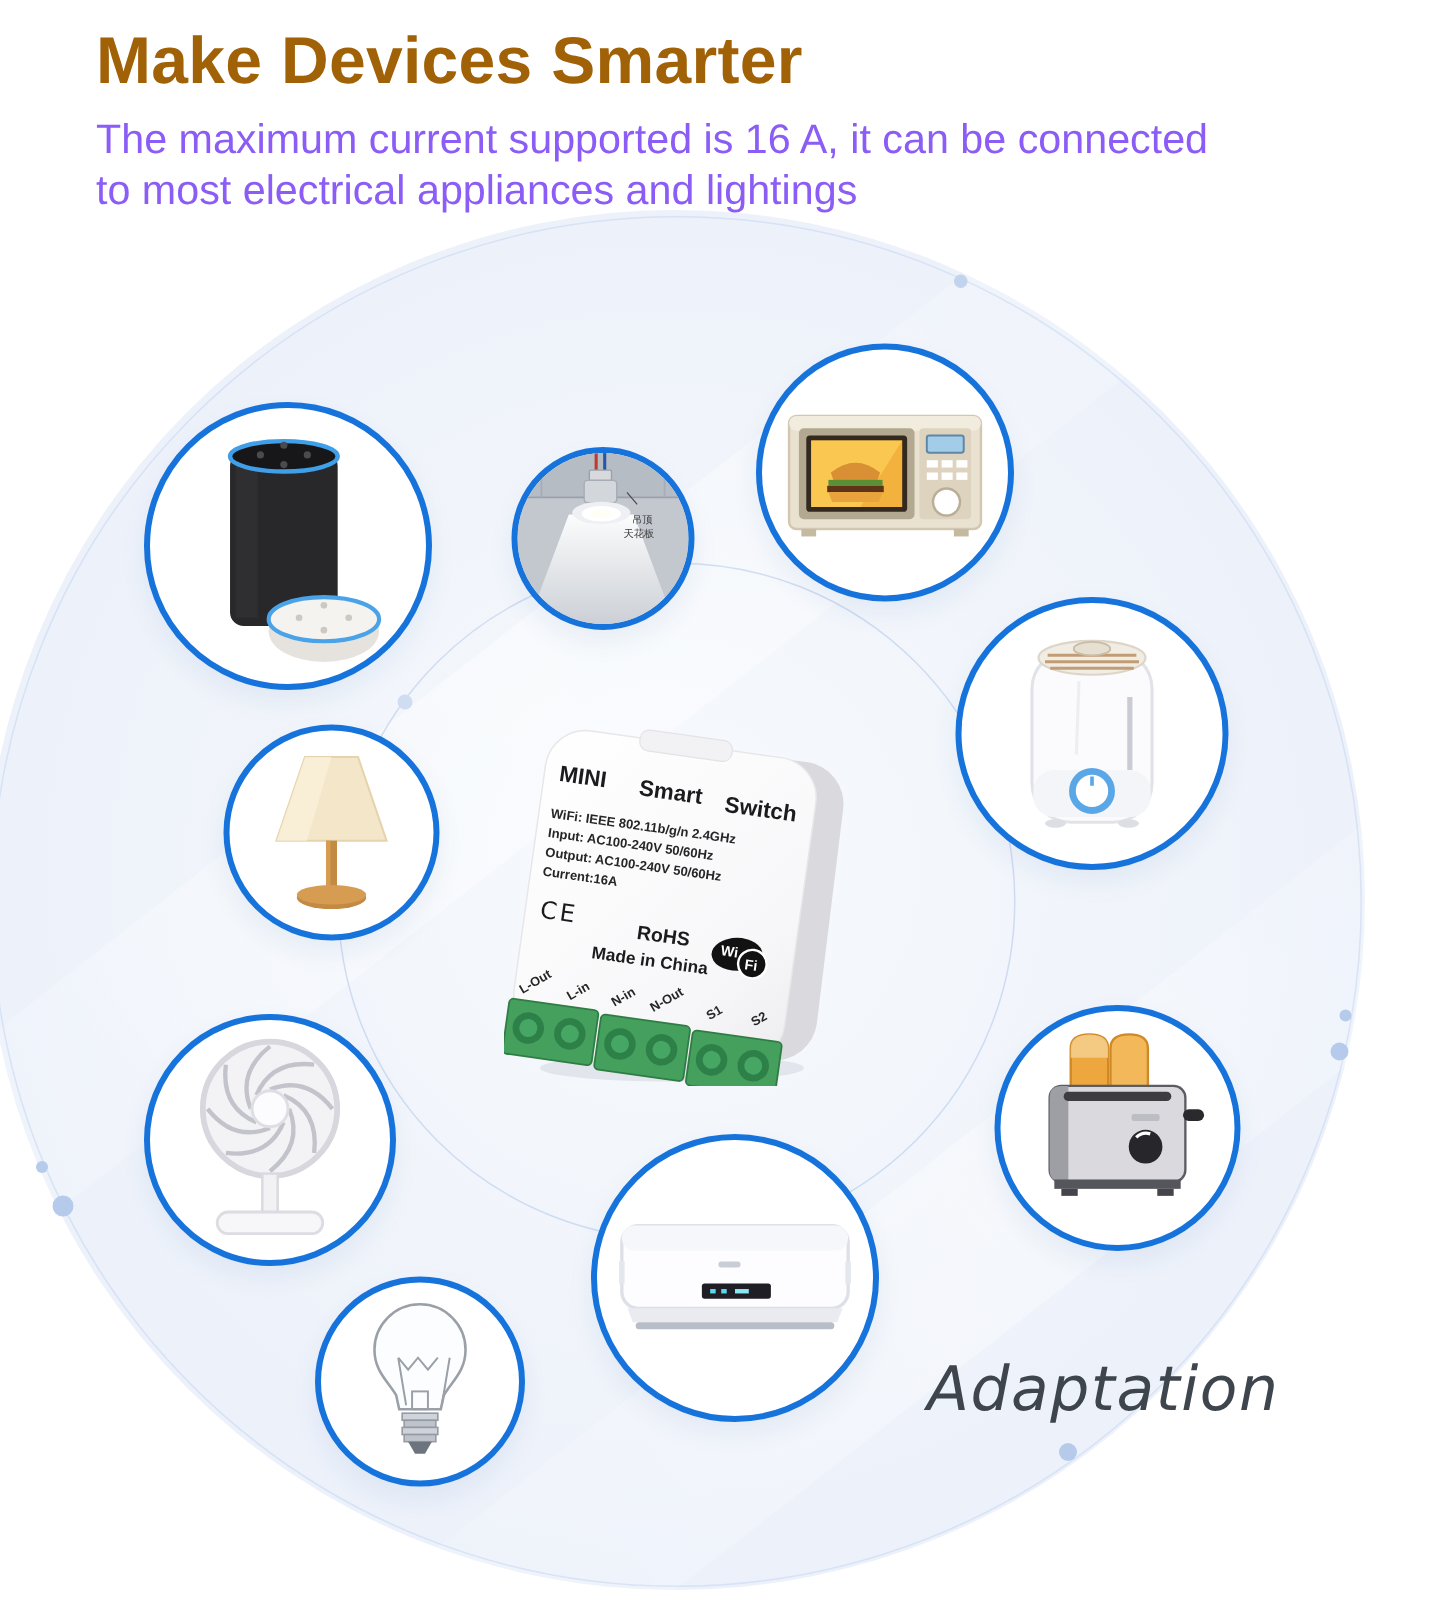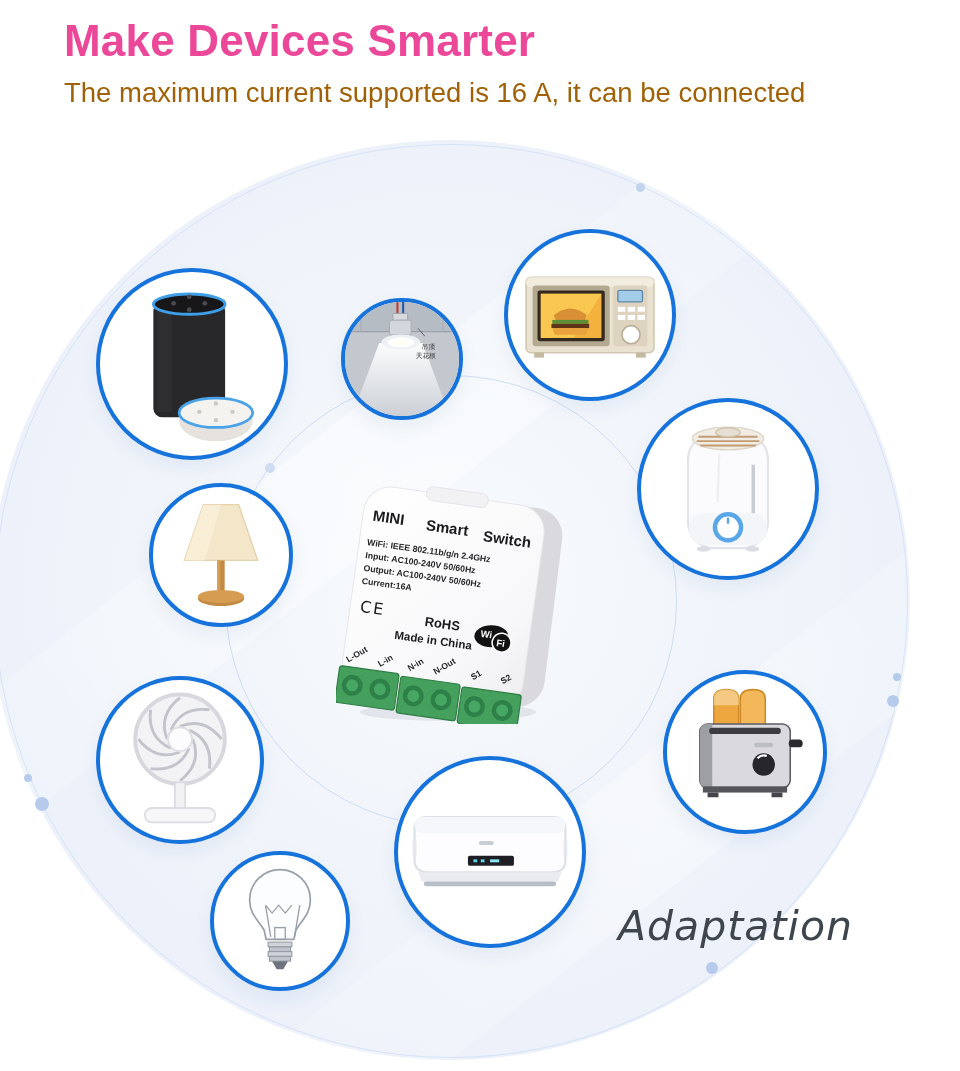--- a/index.html
+++ b/index.html
@@ -9,22 +9,22 @@
   
   .bg-blob{position:absolute;left:-10px;top:140px;width:920px;height:920px;border-radius:50%;
     background:radial-gradient(circle at 50% 48%, #f7fafd 0%, #eff3fa 55%, #e9effa 86%, rgba(233,239,250,0) 100%);}
   .bg-streak{position:absolute;width:1400px;height:120px;
     background:linear-gradient(90deg, rgba(255,255,255,0) 0%, rgba(255,255,255,.85) 50%, rgba(255,255,255,0) 100%);
     transform:rotate(-38deg);}
   .ring{position:absolute;border-radius:50%;border:1.5px solid rgba(176,199,235,.55);}
   .dot{position:absolute;border-radius:50%;background:#b6cbec;}
 
   
-  .title{position:absolute;left:64px;top:16px;font-size:44px;font-weight:800;color:#ec4899;letter-spacing:.2px;}
-  .subtitle{position:absolute;left:64px;top:76px;font-size:27.5px;font-weight:400;color:#a16207;line-height:34px;}
+  .title{position:absolute;left:64px;top:16px;font-size:44px;font-weight:800;color:#a16207;letter-spacing:.2px;}
+  .subtitle{position:absolute;left:64px;top:76px;font-size:27.5px;font-weight:400;color:#8b5cf6;line-height:34px;}
 
   .adaptation{position:absolute;left:618px;top:902px;font-size:41px;font-weight:400;color:#3e454d;
     font-family:"DejaVu Sans",sans-serif;letter-spacing:1px;font-style:italic;}
 
   
   .dev{position:absolute;border-radius:50%;border:4px solid #1673dc;background:#fff;overflow:hidden;
        box-shadow:0 8px 18px rgba(30,80,160,.07);}
   .dev svg{display:block;width:100%;height:100%;}
 
   .c-speaker{left:96px;top:268px;width:184px;height:184px;}
@@ -64,20 +64,21 @@
   <div class="dot" style="left:265px;top:463px;width:10px;height:10px;background:#cfdcf1;"></div>
   <div class="dot" style="left:24px;top:774px;width:8px;height:8px;"></div>
   <div class="dot" style="left:35px;top:797px;width:14px;height:14px;"></div>
   <div class="dot" style="left:893px;top:673px;width:8px;height:8px;"></div>
   <div class="dot" style="left:887px;top:695px;width:12px;height:12px;"></div>
   <div class="dot" style="left:706px;top:962px;width:12px;height:12px;"></div>
 
   <h1 class="title" style="margin:0">Make Devices Smarter</h1>
   <div class="subtitle">
     <div>The maximum current supported is 16 A, it can be connected</div>
+    <div>to most electrical appliances and lightings</div>
   </div>
 
   <div class="dev c-speaker">
     <svg viewBox="0 0 100 100">
       <rect x="29" y="16" width="39" height="63" rx="5" fill="#28282b"></rect>
       <rect x="31" y="20" width="8" height="56" fill="#323236" opacity=".7"></rect>
       <ellipse cx="48.5" cy="17.5" rx="19.5" ry="5.5" fill="#17171a"></ellipse>
       <ellipse cx="48.5" cy="17.5" rx="19.5" ry="5.5" fill="none" stroke="#3f9fe8" stroke-width="1.6"></ellipse>
       <circle cx="48.5" cy="13.5" r="1.3" fill="#4a4a4f"></circle>
       <circle cx="40" cy="17" r="1.3" fill="#4a4a4f"></circle>

